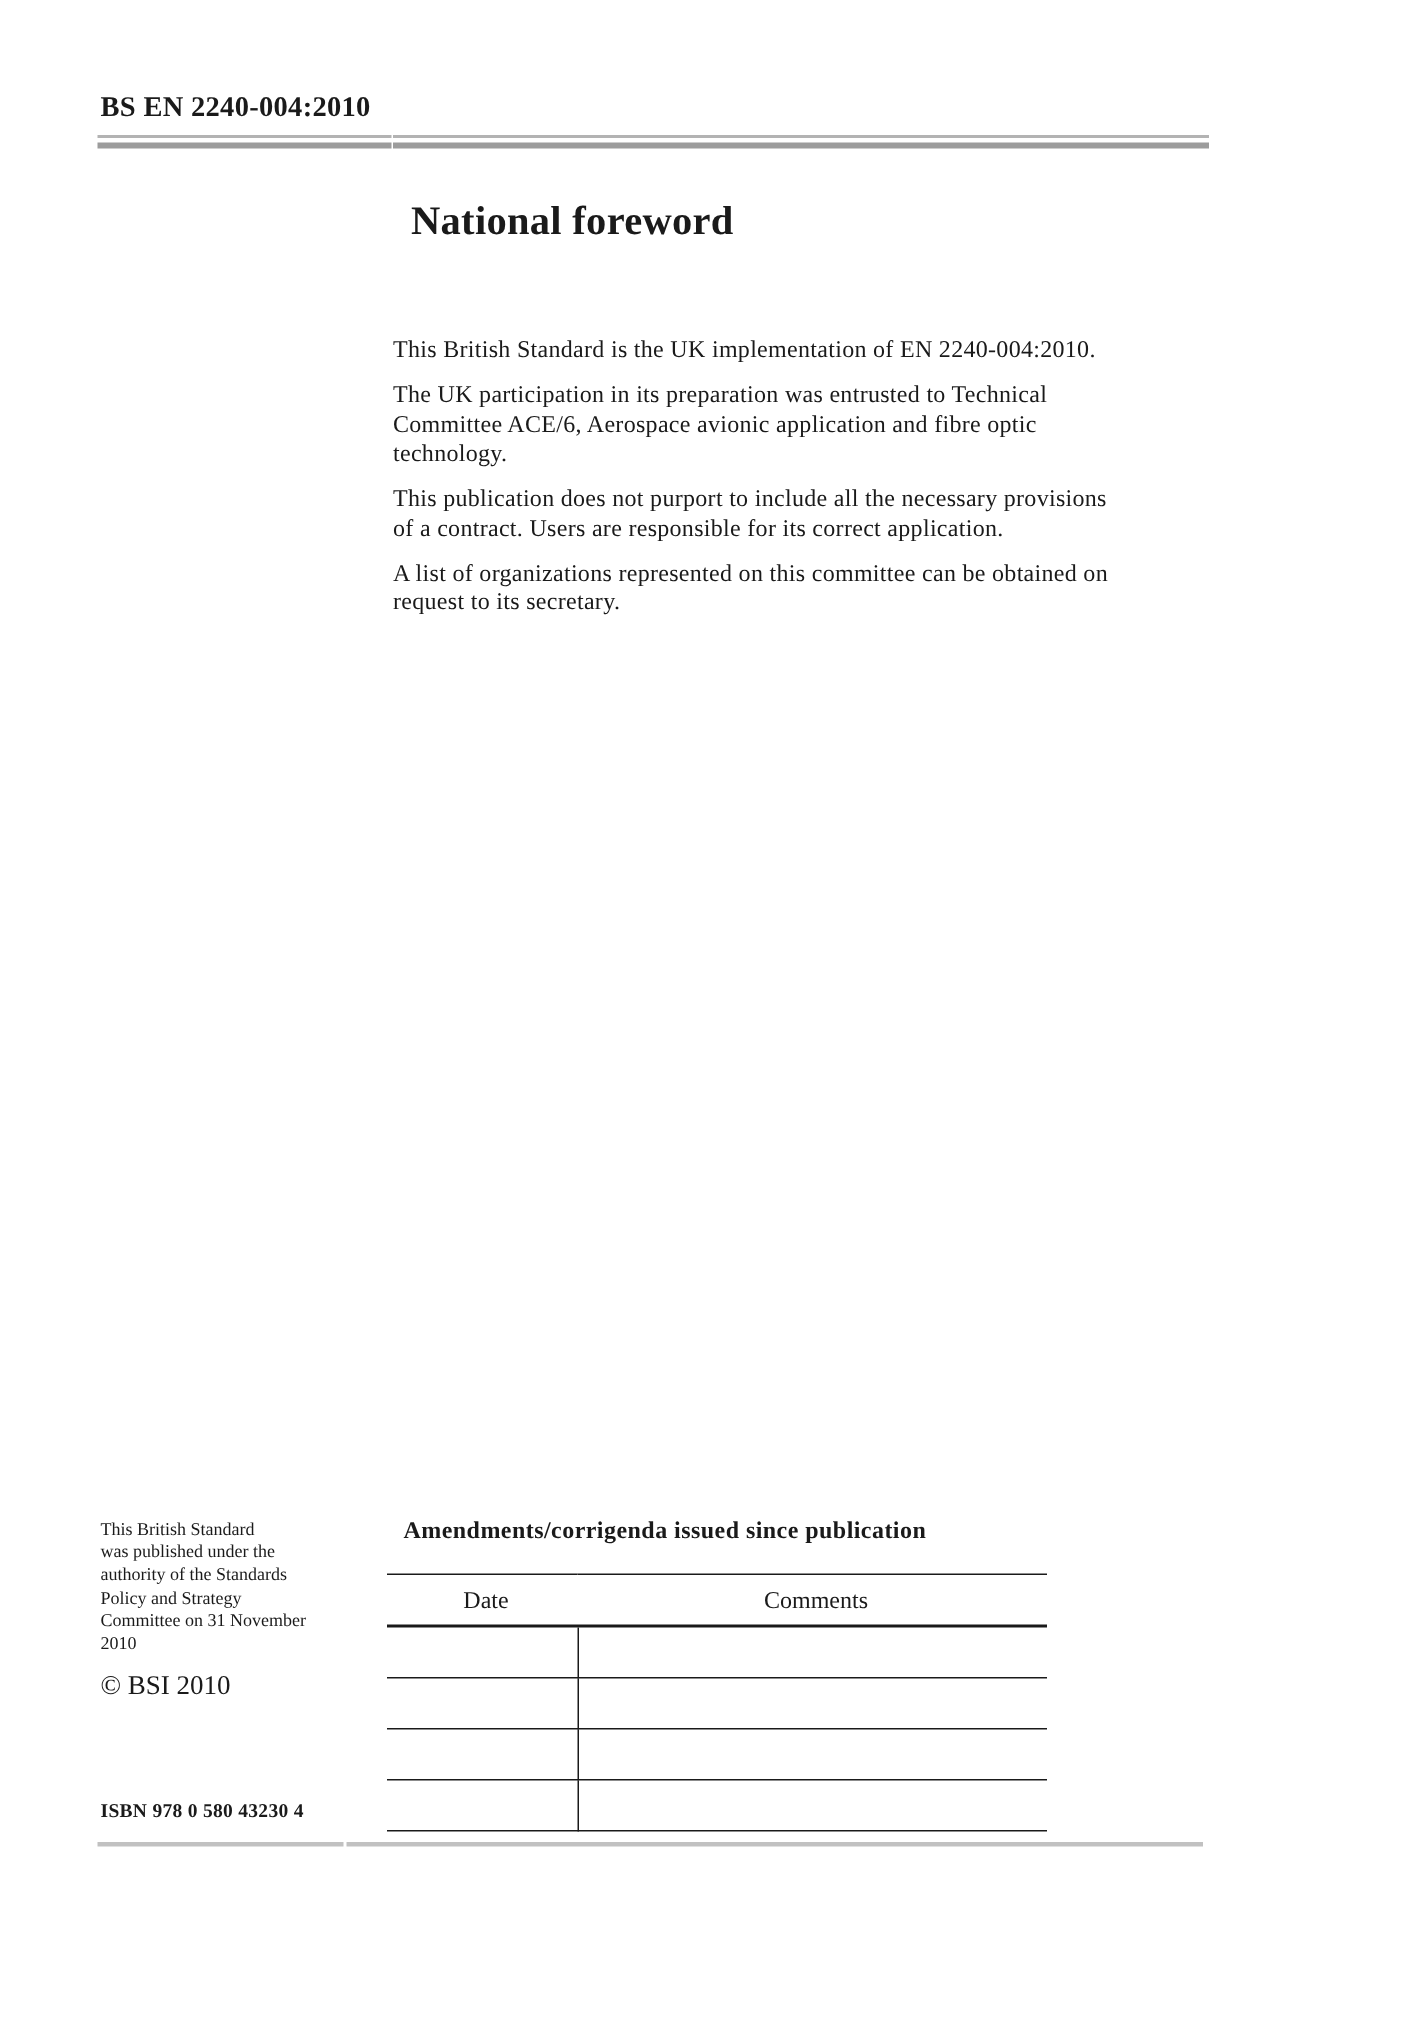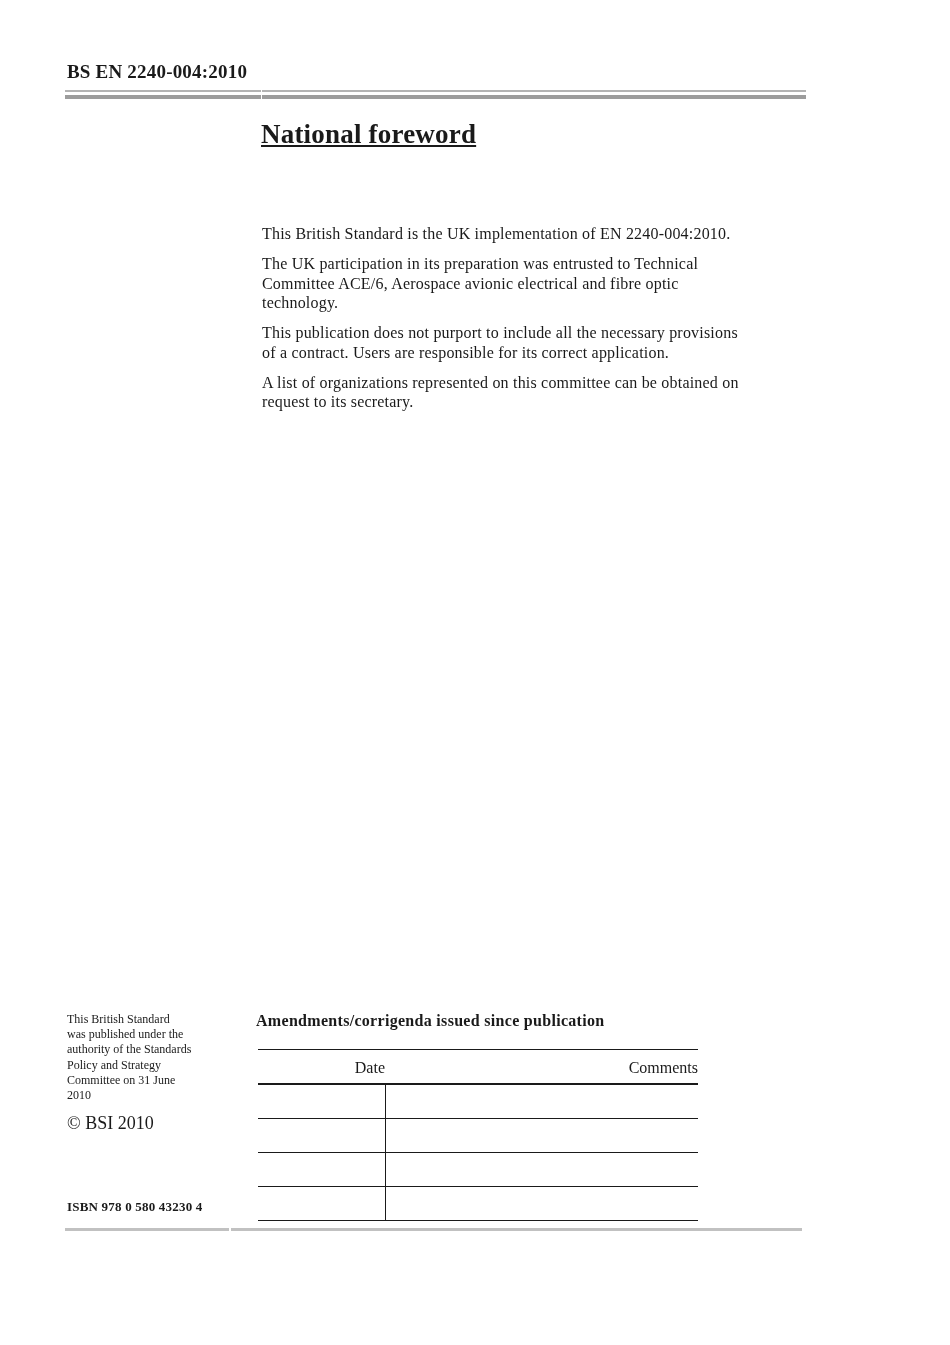--- a/index.html
+++ b/index.html
@@ -36,23 +36,22 @@
   .seg-right  { left: 262px; width: 544px; }
 
   
   .page-title {
     position: absolute;
     left: 261px;
     top: 119px;
     font-size: 27px;
     font-weight: bold;
     letter-spacing: 0.2px;
-    margin: 0;
-    white-space: pre;
-    text-decoration: underline;
+    margin: 13px;
+    white-space: pre;
   }
   .body-text {
     position: absolute;
     left: 262px;
     top: 188px;
     width: 560px;
     margin-top: 36px;
   }
   .body-text p {
     margin: 0 0 10.5px 0;
@@ -88,40 +87,40 @@
     top: 1199px;
     font-size: 13px;
     font-weight: bold;
     letter-spacing: 0.2px;
     white-space: pre;
   }
 
   
   .amend-heading {
     position: absolute;
-    left: 256px;
+    left: 269px;
     top: 1012px;
     font-size: 16px;
     font-weight: bold;
     letter-spacing: 0.3px;
     margin: 0;
     white-space: pre;
   }
   .amend-table {
     position: absolute;
     left: 258px;
     top: 1049px;
     width: 440px;
     border-collapse: collapse;
     table-layout: fixed;
   }
   .amend-table th {
     font-weight: normal;
     font-size: 16px;
-    text-align: right;
+    text-align: center;
     height: 31px;
     padding: 2px 0 0 5px;
     border-top: 1.5px solid #1a1a1a;
     border-bottom: 2px solid #1a1a1a;
     vertical-align: middle;
   }
   .amend-table td {
     height: 33px;
     padding: 0;
     border-bottom: 1.5px solid #1a1a1a;
@@ -149,33 +148,33 @@
   <div class="rule-seg rule-thin seg-left"></div>
   <div class="rule-seg rule-thin seg-right"></div>
   <div class="rule-seg rule-thick seg-left"></div>
   <div class="rule-seg rule-thick seg-right"></div>
 
   <h1 class="page-title">National foreword</h1>
 
   <div class="body-text">
     <p>This British Standard is the UK implementation of EN 2240-004:2010.</p>
     <p>The UK participation in its preparation was entrusted to Technical
-Committee ACE/6, Aerospace avionic electrical and fibre optic
+Committee ACE/6, Aerospace avionic application and fibre optic
 technology.</p>
     <p>This publication does not purport to include all the necessary provisions
 of a contract. Users are responsible for its correct application.</p>
     <p>A list of organizations represented on this committee can be obtained on
 request to its secretary.</p>
   </div>
 
   <div class="pub-note">This British Standard
 was published under the
 authority of the Standards
 Policy and Strategy
-Committee on 31 June
+Committee on 31 November
 2010</div>
   <div class="copyright">© BSI 2010</div>
   <div class="isbn">ISBN 978 0 580 43230 4</div>
 
   <h2 class="amend-heading">Amendments/corrigenda issued since publication</h2>
 
   <table class="amend-table">
     <colgroup>
       <col style="width:127px">
       <col style="width:313px">

